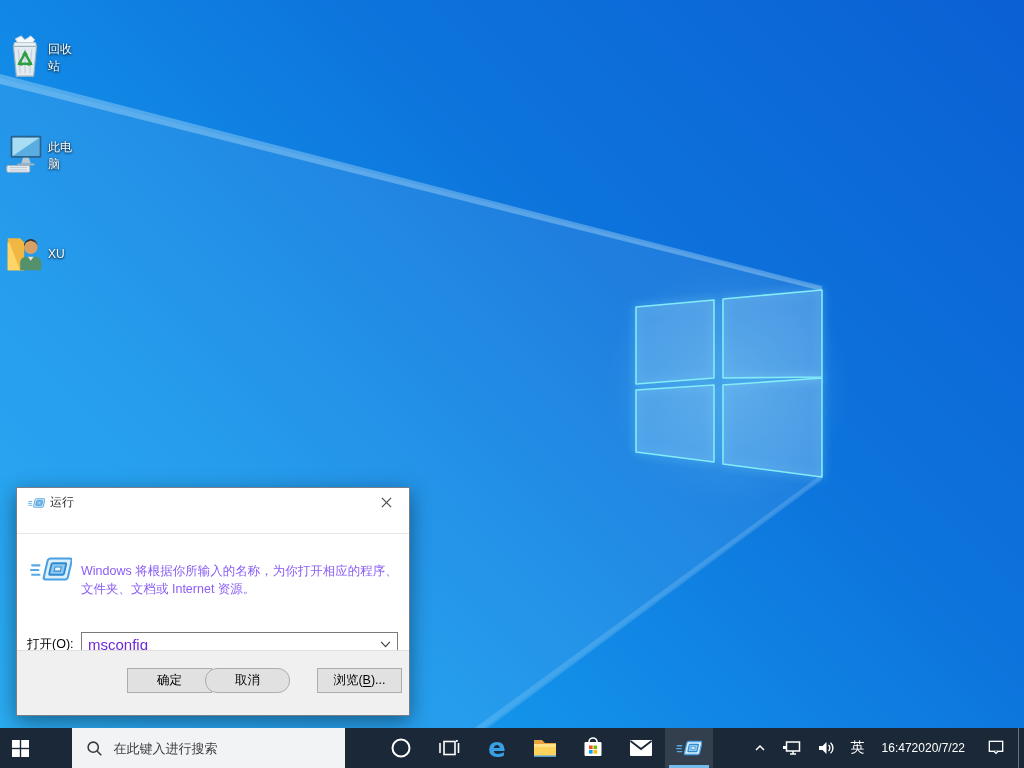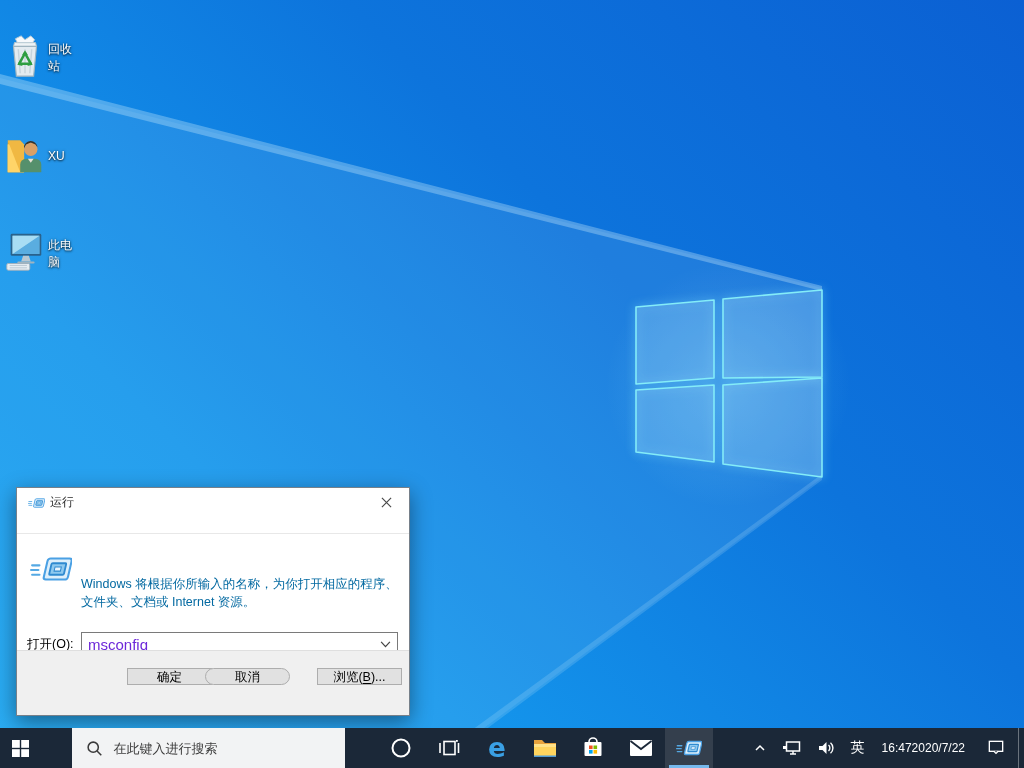--- a/index.html
+++ b/index.html
@@ -30,28 +30,28 @@
 
   
   .run-dialog { position:absolute; left:16px; top:487px; width:394px; height:229px;
     background:#fff; border:1px solid #76808a; box-shadow:0 6px 20px rgba(0,0,0,0.42); }
   .titlebar { position:relative; height:46px; background:#fff; border-bottom:1px solid #e8e8e8; }
   .titlebar .title-icon { position:absolute; left:11px; top:9px; width:17px; height:12px; }
   .titlebar .title-text { position:absolute; left:33px; top:0; line-height:29px; font-size:12px; color:#2b2b2b; }
   .close-btn { position:absolute; right:0; top:0; width:45px; height:28px; display:flex; align-items:center; justify-content:center; }
   .dialog-body { position:relative; height:134px; background:#fff; }
   .big-run-icon { position:absolute; left:13px; top:20px; width:42px; height:30px; }
-  .desc { position:absolute; left:64px; top:42px; width:322px; font-size:12.5px; line-height:17.5px; color:#0369a1; }
+  .desc { position:absolute; left:64px; top:29px; width:322px; font-size:12.5px; line-height:17.5px; color:#8b5cf6; }
   .open-row { position:absolute; left:0; top:82px; width:100%; height:40px;margin-top:16px; }
   .open-label { position:absolute; left:10px; top:0; line-height:24px; font-size:12.5px; color:#000; }
   .combo { position:absolute; left:64px; top:0; width:317px; height:24px; background:#fff; border:1px solid #7a7a7a; }
   .combo-input { position:absolute; inset:0; width:100%; height:100%; border:none; outline:none; padding:0 26px 0 6px; font-size:15px; color:#6d28d9; font-family:inherit; background:transparent; }
   .combo-chevron { position:absolute; right:0; top:0; width:24px; height:100%; display:flex; align-items:center; justify-content:center; }
   .dialog-footer { position:absolute; left:0; right:0; bottom:0; height:65px; background:#f0f0f0; border-top:1px solid #dfdfdf; }
-  .btn { position:absolute; top:17px; width:85px; height:17px; background:#e1e1e1; border:1px solid #adadad; font-size:12.5px; color:#000; font-family:inherit; cursor:default; }
+  .btn { position:absolute; top:17px; width:85px; height:25px; background:#e1e1e1; border:1px solid #adadad; font-size:12.5px; color:#000; font-family:inherit; cursor:default; }
   .btn-ok { left:110px; } .btn-cancel { left:188px;border-radius:12px; } .btn-browse { left:300px; }
   .mnemonic { text-decoration:underline; text-underline-offset:2px; }
 
   
   .taskbar { position:absolute; left:0; right:0; bottom:0; height:40px; background:#1b2838; display:flex; align-items:stretch; z-index:20;gap:32px; }
   .start-btn { width:48px; display:flex; align-items:center; justify-content:center; }
   .search-box { width:320px; background:#f2f3f4; display:flex; align-items:center; padding-left:14px; gap:10px; }
   .search-input { flex:1; border:none; outline:none; background:transparent; font-size:13px; color:#1f1f1f; font-family:inherit; height:100%; }
   .search-input::placeholder { color:#3c3c3c; opacity:1; }
   .app-btns { display:flex; align-items:stretch; }
@@ -111,48 +111,48 @@
         <path d="M24,21 L30,32 H18 Z" fill="none" stroke="#2f9e41" stroke-width="2.6" stroke-linejoin="round"></path>
         <polygon points="24,18 27,23 21,23" fill="#2f9e41"></polygon>
         <polygon points="32,33 26.5,34.5 29.5,29" fill="#2f9e41"></polygon>
         <polygon points="16,33 21.5,34.5 18.5,29" fill="#2f9e41"></polygon>
       </svg>
       <span class="desk-label">回收站</span>
     </div>
 
     <div class="desk-icon">
       <svg viewBox="0 0 48 48">
-        <path d="M6,10 h13 l4,4 h0 v29 h-17 z" fill="#e8ac35"></path>
-        <rect x="6" y="14" width="17" height="29" fill="#f6bf4e"></rect>
-        <path d="M6,14 h17 v29 h-17 z" fill="#ffd468"></path>
-        <path d="M6,10 h13 l4,4 v29 h-4 z" fill="#f0b843"></path>
-        <circle cx="30" cy="19" r="7" fill="#d9a066"></circle>
-        <path d="M23,18 a7,7 0 0 1 14,-1 l-2,-3 -5,-2 -5,2 z" fill="#3a332a"></path>
-        <path d="M19,43 v-8 a6,6 0 0 1 6,-6 h10 a6,6 0 0 1 6,6 v8 z" fill="#55906c"></path>
-        <path d="M27,29 l3,4 3,-4 z" fill="#e9e2d6"></path>
-      </svg>
-      <span class="desk-label">XU</span>
-    </div>
-
-    <div class="desk-icon">
-      <svg viewBox="0 0 48 48">
         <rect x="9" y="5" width="32" height="23" rx="1.5" fill="#2a628c"></rect>
         <rect x="11" y="7" width="28" height="19" fill="#7cc4ea"></rect>
         <polygon points="11,26 39,7 39,26" fill="#5aade0"></polygon>
         <polygon points="11,7 39,7 11,26" fill="#a8ddf4"></polygon>
         <polygon points="22,28 28,28 30,34 20,34" fill="#b9c8d2"></polygon>
         <rect x="16" y="34" width="18" height="2" rx="1" fill="#9fb4c0"></rect>
         <g>
           <rect x="5" y="36" width="24" height="7" rx="1.5" fill="#e6edf2" stroke="#9fb0bc" stroke-width="1"></rect>
           <path d="M8,38 h18 M8,40.5 h18" stroke="#b9c8d2" stroke-width="1"></path>
         </g>
       </svg>
       <span class="desk-label">此电脑</span>
     </div>
 
+    <div class="desk-icon">
+      <svg viewBox="0 0 48 48">
+        <path d="M6,10 h13 l4,4 h0 v29 h-17 z" fill="#e8ac35"></path>
+        <rect x="6" y="14" width="17" height="29" fill="#f6bf4e"></rect>
+        <path d="M6,14 h17 v29 h-17 z" fill="#ffd468"></path>
+        <path d="M6,10 h13 l4,4 v29 h-4 z" fill="#f0b843"></path>
+        <circle cx="30" cy="19" r="7" fill="#d9a066"></circle>
+        <path d="M23,18 a7,7 0 0 1 14,-1 l-2,-3 -5,-2 -5,2 z" fill="#3a332a"></path>
+        <path d="M19,43 v-8 a6,6 0 0 1 6,-6 h10 a6,6 0 0 1 6,6 v8 z" fill="#55906c"></path>
+        <path d="M27,29 l3,4 3,-4 z" fill="#e9e2d6"></path>
+      </svg>
+      <span class="desk-label">XU</span>
+    </div>
+
   </div>
 
   <div class="run-dialog">
     <div class="titlebar">
       <svg class="title-icon" viewBox="0 0 40 27">
           <use href="#run-glyph"></use>
         </svg>
       <span class="title-text">运行</span>
       <div class="close-btn">
         <svg width="11" height="11" viewBox="0 0 12 12">

